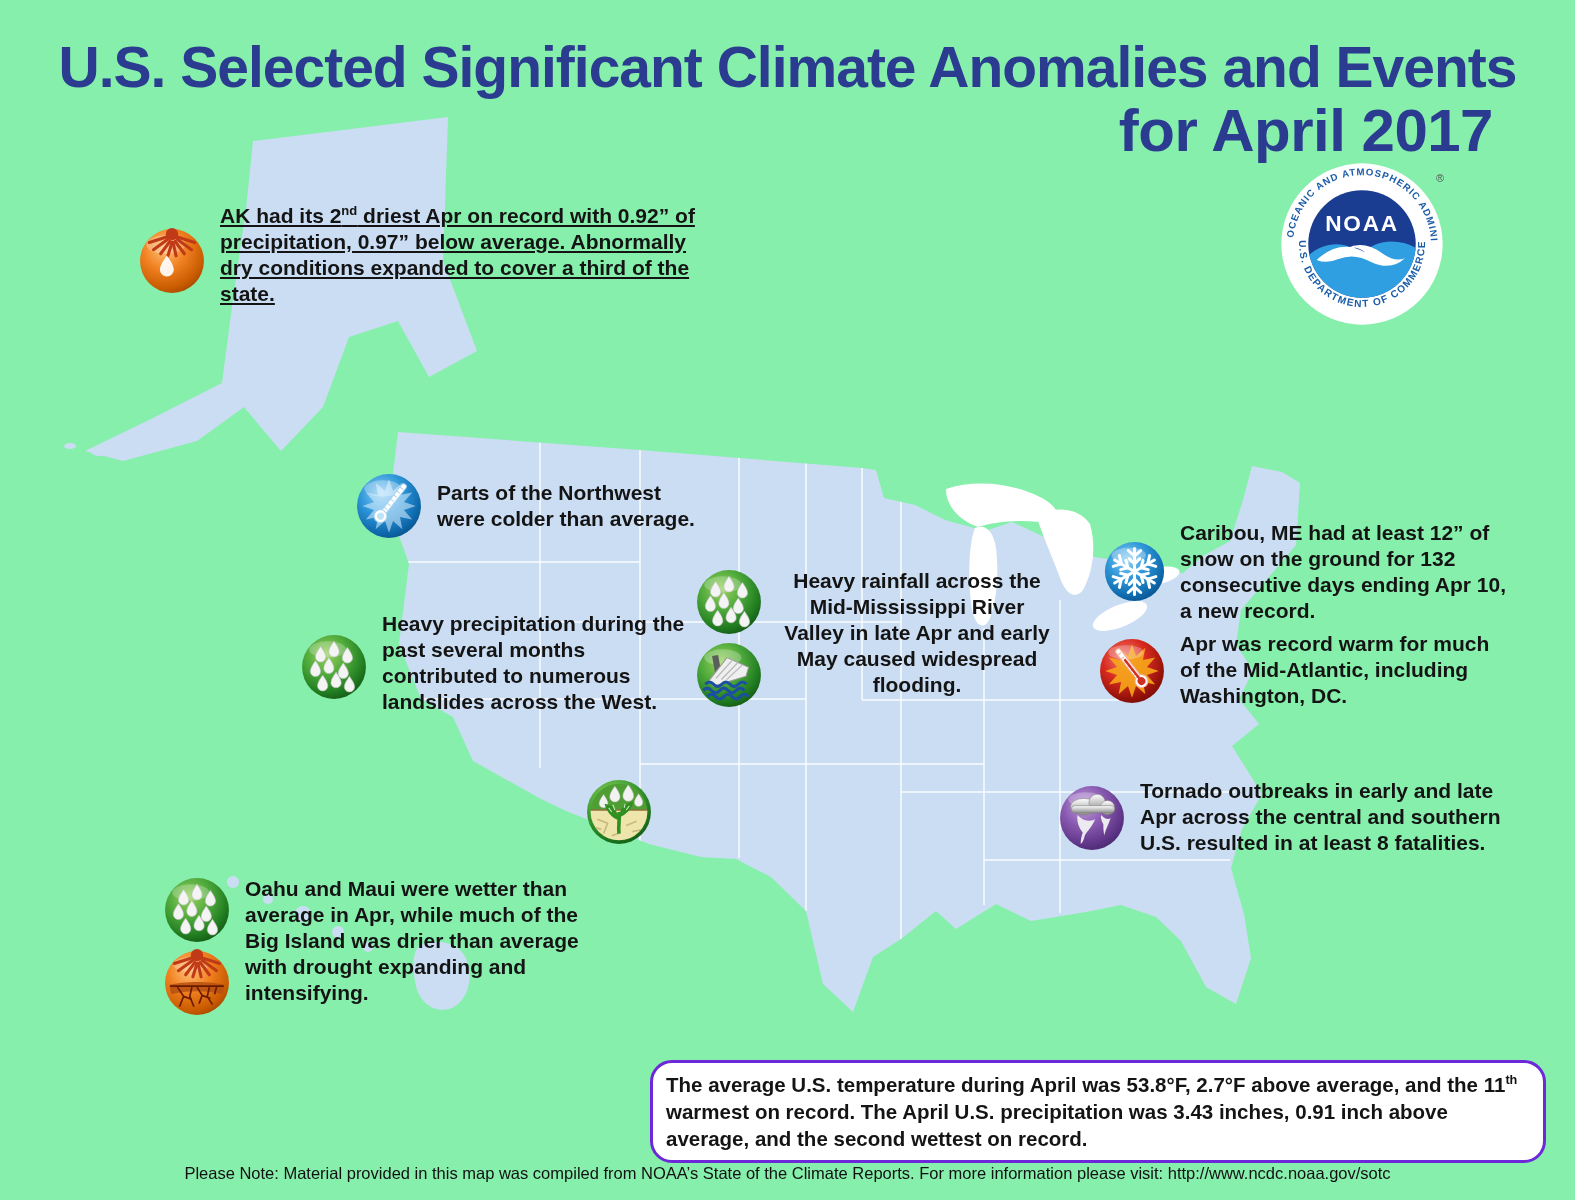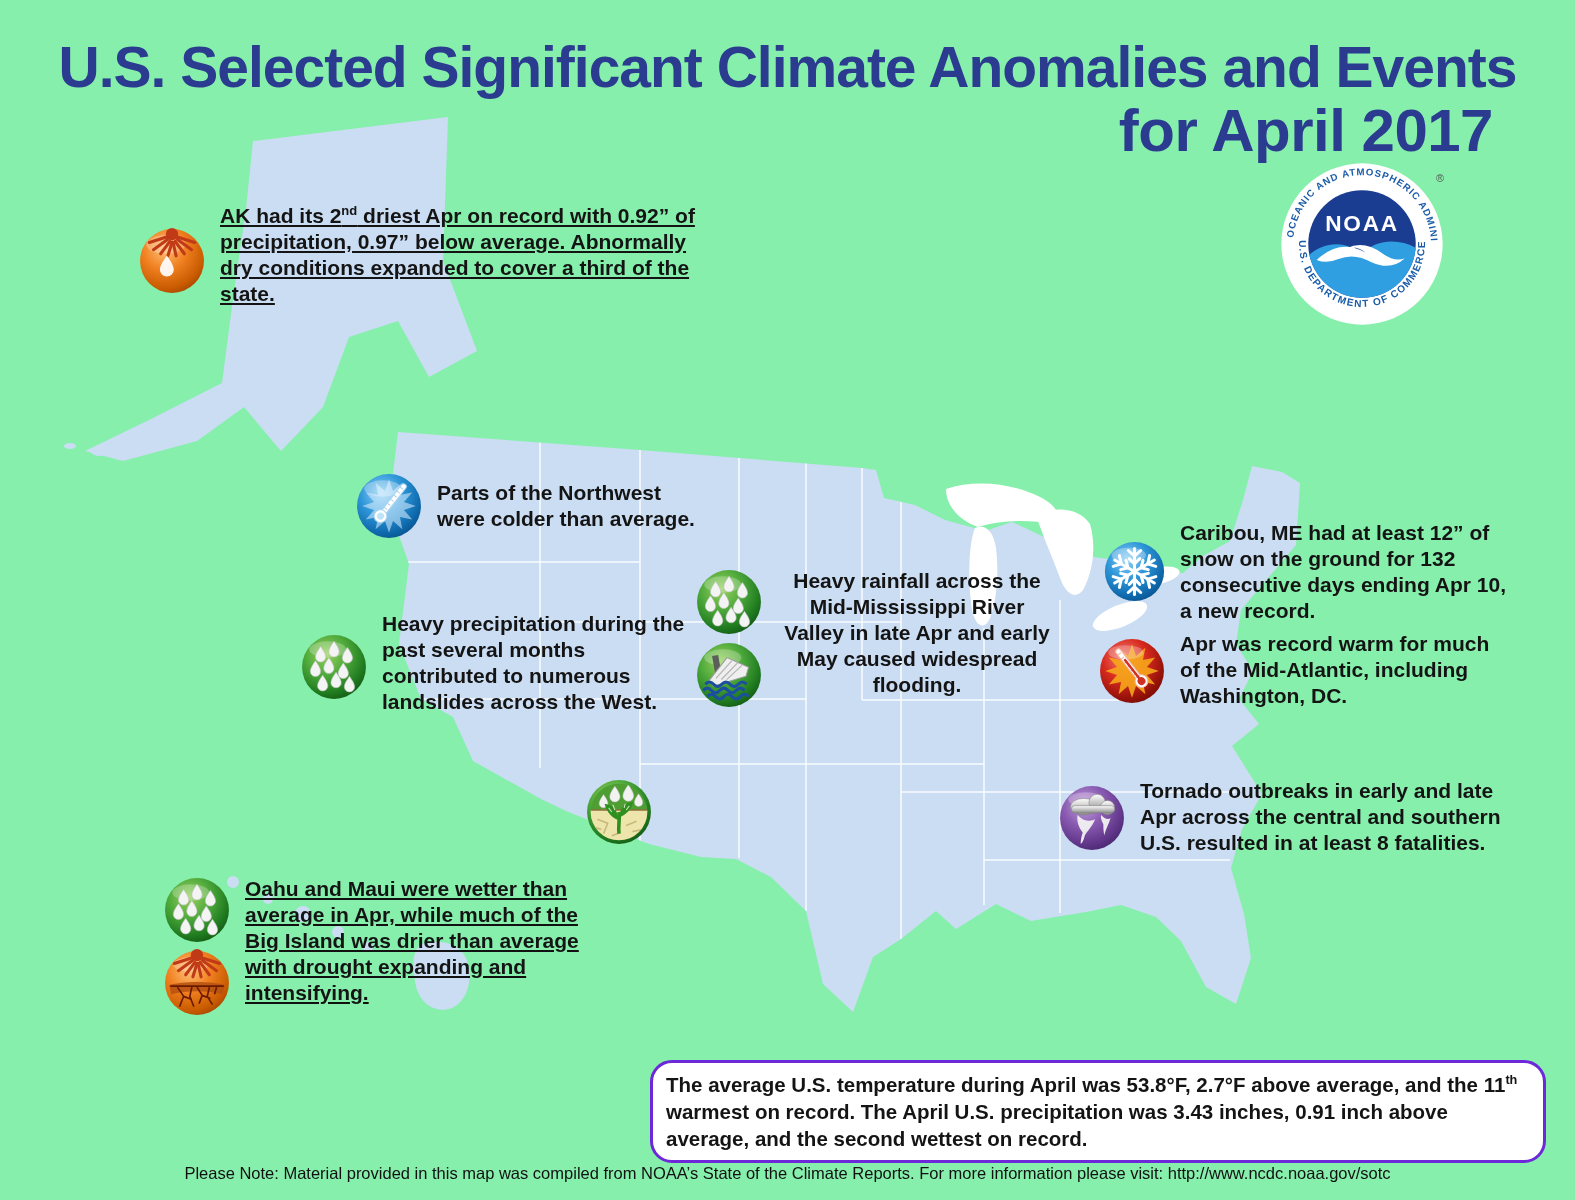--- a/index.html
+++ b/index.html
@@ -325,21 +325,21 @@
         </g>
         <g fill="#f2f2f2" opacity="0.95">
           <path d="M19,30 C24,36 32,37 36,34 C33,42 28,46 26,50 C25,55 23,58 22,58 C22,54 23,50 24,47 C20,42 18,36 19,30 Z"></path>
           <path d="M42,30 C45,34 49,35 51,33 C49,40 46,44 45,50 C44,46 44,42 44,39 C42,35 41,32 42,30 Z"></path>
         </g>
       </svg>
     </div>
     <div class="txt" style="width:362px;">Tornado outbreaks in early and late Apr across the central and southern U.S. resulted in at least 8 fatalities.</div>
   </div>
 
-  <div class="abs callout" style="left:163px;top:876px;width:435px;text-decoration:underline;">
+  <div class="abs callout" style="left:163px;top:876px;width:435px;">
     <div class="icon-col">
       <svg class="badge" viewBox="0 0 66 66">
         <circle cx="33" cy="33" r="31" fill="url(#gGreen)"></circle>
         <ellipse cx="27" cy="16" rx="18" ry="8" fill="rgba(255,255,255,0.25)"></ellipse>
         <use href="#rainDrops" fill="#f4f4f4" stroke="#c2c2c2" stroke-width="0.6"></use>
       </svg>
       <svg class="badge" viewBox="0 0 66 66">
         <circle cx="33" cy="33" r="31" fill="url(#gOrange)"></circle>
         <ellipse cx="27" cy="15" rx="17" ry="7" fill="rgba(255,255,255,0.25)"></ellipse>
         <g transform="translate(33,9)">

